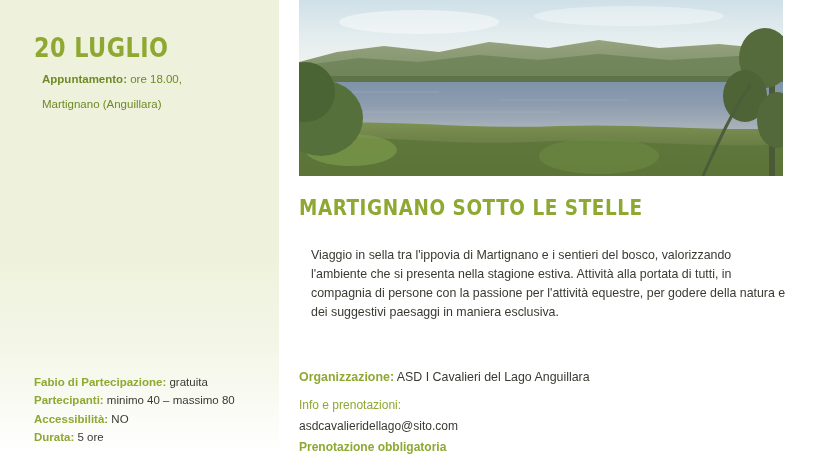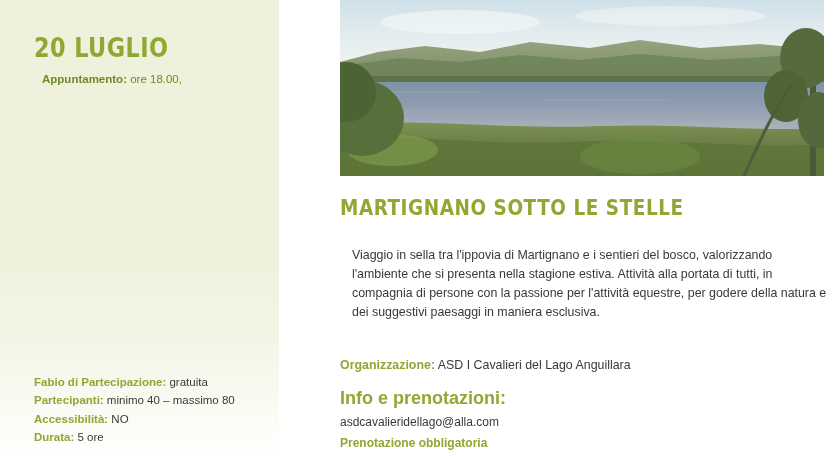--- a/index.html
+++ b/index.html
@@ -11,21 +11,20 @@
     height: 456px;
     background: #ffffff;
     font-family: "Liberation Sans", sans-serif;
     overflow: hidden;
   }
   .page {
     position: relative;
     width: 836px;
     height: 456px;
     display: flex;
-    gap: 41px;
   }
 
   
   .sidebar {
     position: relative;
     width: 279px;
     height: 456px;
     flex: 0 0 279px;
     background: linear-gradient(to bottom, #eef2dc 0%, #eef2dc 55%, #f3f6e6 75%, #ffffff 100%);
     box-sizing: border-box;
@@ -133,31 +132,31 @@
 
   .org-block {
     position: absolute;
     left: 20px;
     top: 357px;
     width: 500px;
   }
   .org-line {
     font-size: 12.4px;
     color: #3a3a33;
-    margin: 0 0 11px 0;
+    margin: 12px 0 11px 0;
     line-height: 1.4;
   }
   .org-line .lbl {
     color: #8ea832;
     font-weight: bold;
   }
   .contact-head {
-    font-size: 18px;
-    color: #8ea832;
-    font-weight: bold;
+    font-size: 12px;
+    color: #8ea832;
+    font-weight: normal;
     margin: 0 0 3px 0;
     line-height: 1.45;
   }
   .contact-line {
     font-size: 12px;
     color: #3a3a33;
     margin: 0;
     line-height: 1.48;
   }
   .booking-note {
@@ -174,20 +173,21 @@
 <div class="page">
 
   <aside class="sidebar">
 
     <div class="sidebar-top">
       <h1 class="date-title">20 LUGLIO</h1>
 
       <p class="appt-line">
         <b>Appuntamento:</b><span> ore 18.00,</span>
       </p>
+      <p class="appt-line">Martignano (Anguillara)</p>
 
     </div>
 
     <div class="sidebar-bottom">
       <p class="info-row">
         <span class="lbl">Fabio di Partecipazione:</span><span class="val"> gratuita</span>
       </p>
       <p class="info-row">
         <span class="lbl">Partecipanti:</span><span class="val"> minimo 40 – massimo 80</span>
       </p>
@@ -257,18 +257,18 @@
 
     <h2 class="headline">MARTIGNANO SOTTO LE STELLE</h2>
 
     <p class="body-copy">Viaggio in sella tra l'ippovia di Martignano e i sentieri del bosco, valorizzando l'ambiente che si presenta nella stagione estiva. Attività alla portata di tutti, in compagnia di persone con la passione per l'attività equestre, per godere della natura e dei suggestivi paesaggi in maniera esclusiva.</p>
 
     <div class="org-block">
       <p class="org-line">
         <span class="lbl">Organizzazione:</span><span> ASD I Cavalieri del Lago Anguillara</span>
       </p>
       <p class="contact-head">Info e prenotazioni:</p>
-      <p class="contact-line">asdcavalieridellago@alla.com</p>
+      <p class="contact-line">asdcavalieridellago@sito.com</p>
       <p class="booking-note">Prenotazione obbligatoria</p>
     </div>
 
   </main>
 </div>
 
 </body></html>

